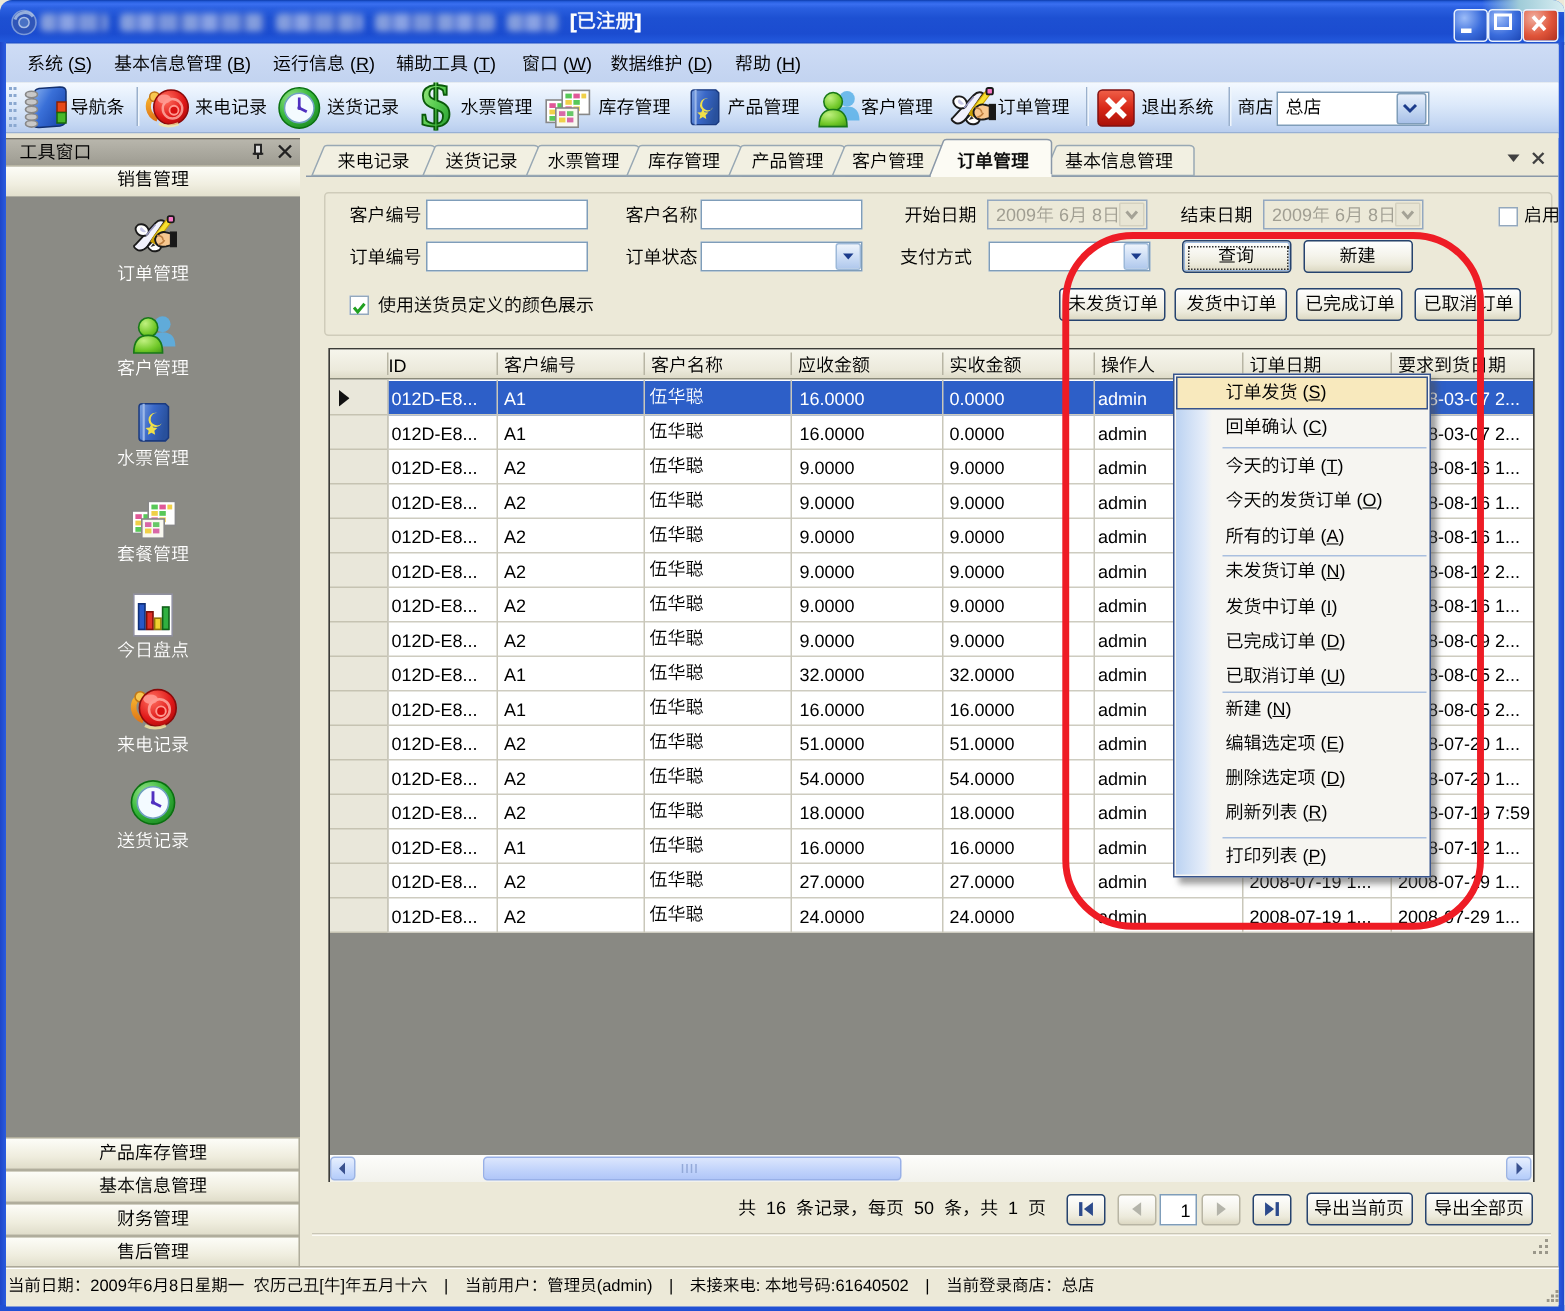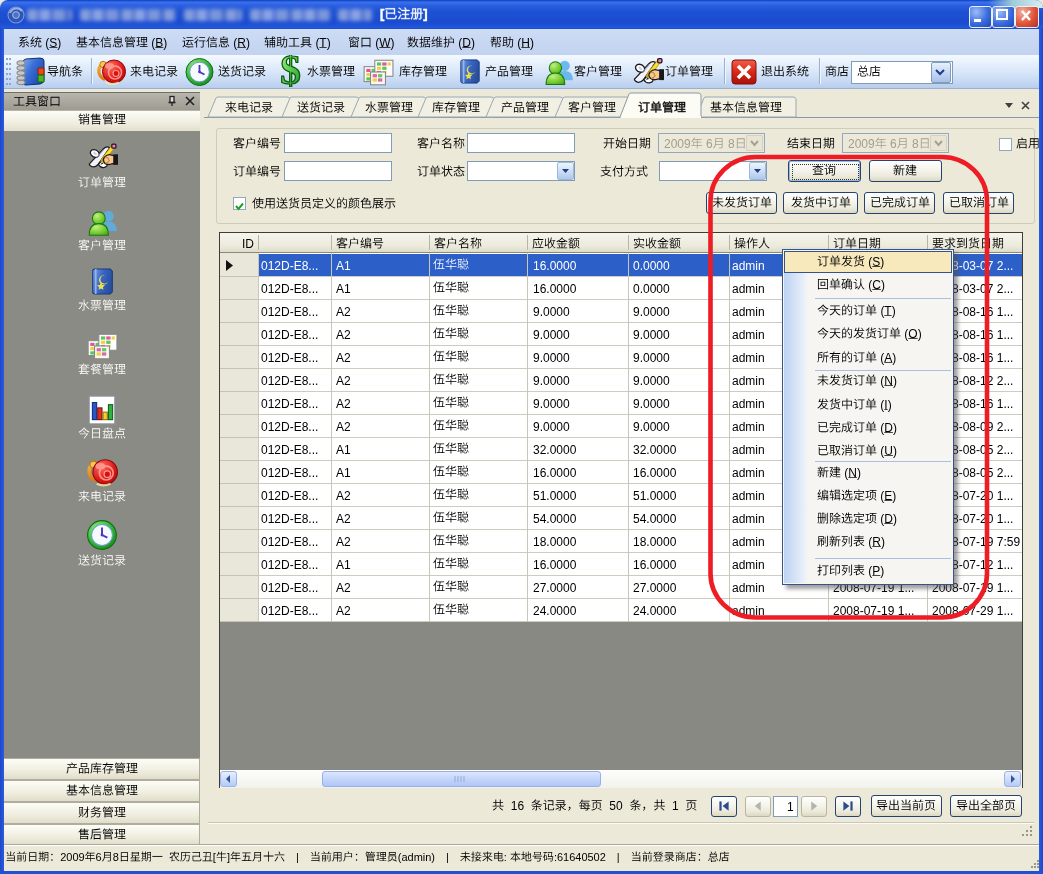--- a/index.html
+++ b/index.html
@@ -976,21 +976,21 @@
       <g fill="#000">
         <use href="#g0" x="0"></use>
         <use href="#g96" x="100"></use>
         <use href="#g97" x="200"></use>
         <use href="#g41" x="300"></use>
         <use href="#g42" x="400"></use>
       </g>
     </svg>
     <div style="position:absolute;left:219px;top:232px;width:804px;height:556px;background:#898983;border:1px solid #3c3c38;box-sizing:border-box"></div>
     <div style="position:absolute;left:220px;top:233px;width:802px;height:20px;background:linear-gradient(180deg,#f6f5ec,#eceadc 70%,#dedbc8);border-bottom:1px solid #8a8a7a;box-sizing:border-box"></div>
-    <div style="position:absolute;left:242px;top:237px;font:12px 'Liberation Sans',sans-serif">ID</div>
+    <div style="position:absolute;left:259px;top:237px;font:12px 'Liberation Sans',sans-serif">ID</div>
     <svg style="position:absolute;left:336.0px;top:236.76px;overflow:visible" width="48.00" height="13.44" viewBox="0 -88 400 112">
       <g fill="#000">
         <use href="#g39" x="0"></use>
         <use href="#g40" x="100"></use>
         <use href="#g59" x="200"></use>
         <use href="#g60" x="300"></use>
       </g>
     </svg>
     <svg style="position:absolute;left:434.0px;top:236.76px;overflow:visible" width="48.00" height="13.44" viewBox="0 -88 400 112">
       <g fill="#000">

